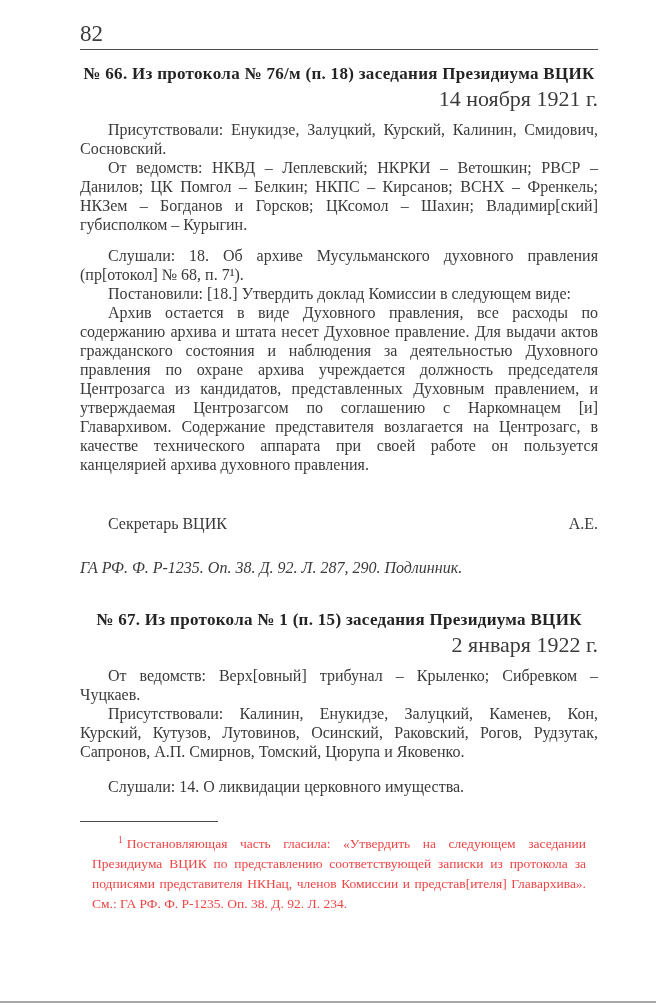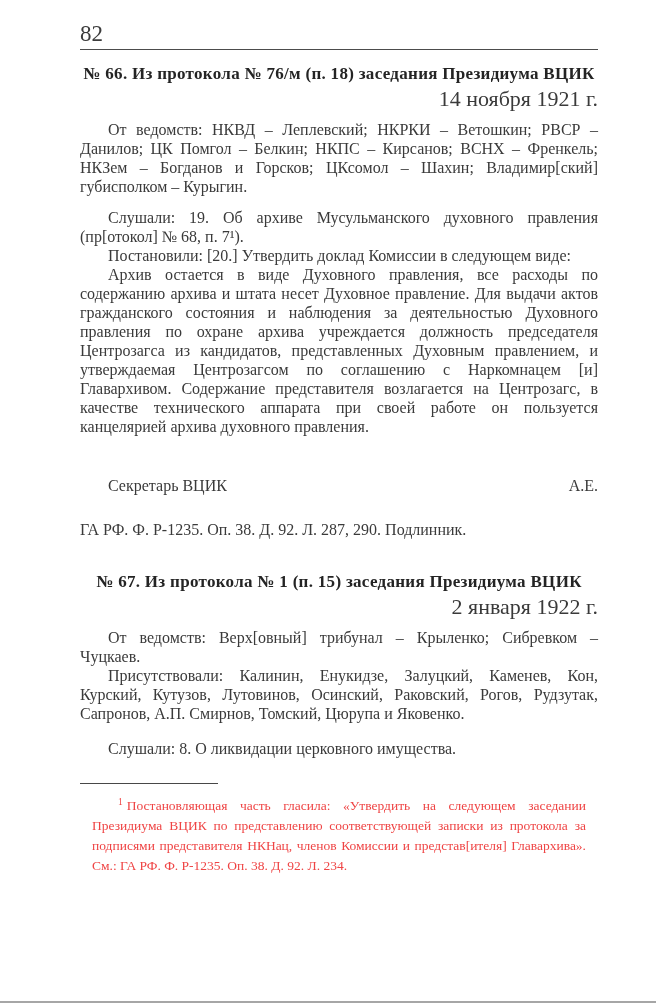--- a/index.html
+++ b/index.html
@@ -64,20 +64,21 @@
   p.gap-before-lg { margin-top: 16px; }
   .signature-row {
     display: flex;
     justify-content: space-between;
     font-size: 16px;
     line-height: 19px;
     margin-top: 40px;
     padding-left: 28px;
   }
   .source-ref {
+    font-style: italic;
     font-size: 16px;
     line-height: 21px;
     margin-top: 24px;
     color: #3a3a3a;
   }
   .source-ref div { margin: 0; }
   .footnote-block {
     margin-top: 25px;
   }
   .footnote-rule {
@@ -115,42 +116,43 @@
 
 <div class="page">
 
   <div class="page-number">82</div>
   <hr class="header-rule">
 
   <section>
     <h2 class="entry-heading">№ 66. Из протокола № 76/м (п. 18) заседания Президиума ВЦИК</h2>
     <div class="entry-date">14 ноября 1921 г.</div>
 
+    <p class="body-par">Присутствовали: Енукидзе, Залуцкий, Курский, Калинин, Смидович, Сосновский.</p>
     <p class="body-par">От ведомств: НКВД – Леплевский; НКРКИ – Ветошкин; РВСР – Данилов; ЦК Помгол – Белкин; НКПС – Кирсанов; ВСНХ – Френкель; НКЗем – Богданов и Горсков; ЦКсомол – Шахин; Владимир[ский] губисполком – Курыгин.</p>
-    <p class="body-par gap-before">Слушали: 19. Об архиве Мусульманского духовного правления (пр[отокол] № 68, п. 7¹).</p>
-    <p class="body-par">Постановили: [20.] Утвердить доклад Комиссии в следующем виде:</p>
+    <p class="body-par gap-before">Слушали: 18. Об архиве Мусульманского духовного правления (пр[отокол] № 68, п. 7¹).</p>
+    <p class="body-par">Постановили: [18.] Утвердить доклад Комиссии в следующем виде:</p>
     <p class="body-par">Архив остается в виде Духовного правления, все расходы по содержанию архива и штата несет Духовное правление. Для выдачи актов гражданского состояния и наблюдения за деятельностью Духовного правления по охране архива учреждается должность председателя Центрозагса из кандидатов, представленных Духовным правлением, и утверждаемая Центрозагсом по соглашению с Наркомнацем [и] Главархивом. Содержание представителя возлагается на Центрозагс, в качестве технического аппарата при своей работе он пользуется канцелярией архива духовного правления.</p>
 
     <div class="signature-row">
       <span>Секретарь ВЦИК</span>
       <span>А.Е.</span>
     </div>
 
     <div class="source-ref">
       <div>ГА РФ. Ф. Р-1235. Оп. 38. Д. 92. Л. 287, 290. Подлинник.</div>
     </div>
   </section>
 
   <section>
     <h2 class="entry-heading second">№ 67. Из протокола № 1 (п. 15) заседания Президиума ВЦИК</h2>
     <div class="entry-date">2 января 1922 г.</div>
 
     <p class="body-par">От ведомств: Верх[овный] трибунал – Крыленко; Сибревком – Чуцкаев.</p>
     <p class="body-par">Присутствовали: Калинин, Енукидзе, Залуцкий, Каменев, Кон, Курский, Кутузов, Лутовинов, Осинский, Раковский, Рогов, Рудзутак, Сапронов, А.П. Смирнов, Томский, Цюрупа и Яковенко.</p>
-    <p class="body-par gap-before-lg">Слушали: 8. О ликвидации церковного имущества.</p>
+    <p class="body-par gap-before-lg">Слушали: 14. О ликвидации церковного имущества.</p>
   </section>
 
   <div class="footnote-block">
     <hr class="footnote-rule">
     <p class="footnote-par"><span class="footnote-sup">1</span><span>Постановляющая часть гласила: «Утвердить на следующем заседании Президиума ВЦИК по представлению соответствующей записки из протокола за подписями представителя НКНац, членов Комиссии и представ[ителя] Главархива». См.: ГА РФ. Ф. Р-1235. Оп. 38. Д. 92. Л. 234.</span></p>
   </div>
 
 </div>
 
 <div class="page-edge-line"></div>

